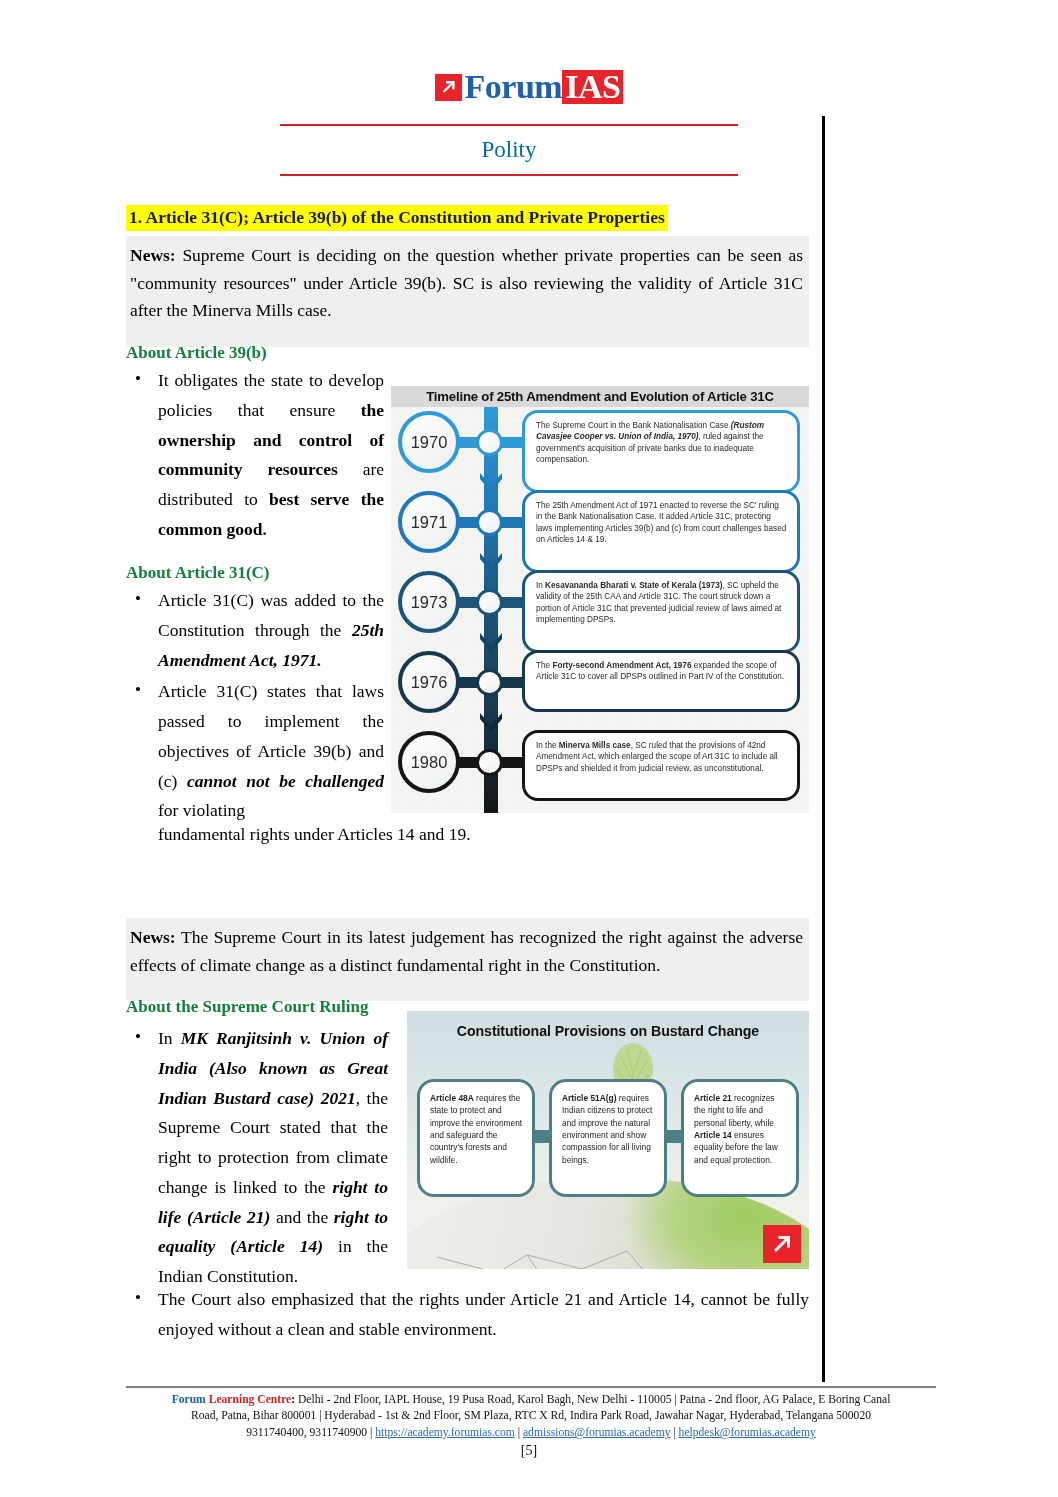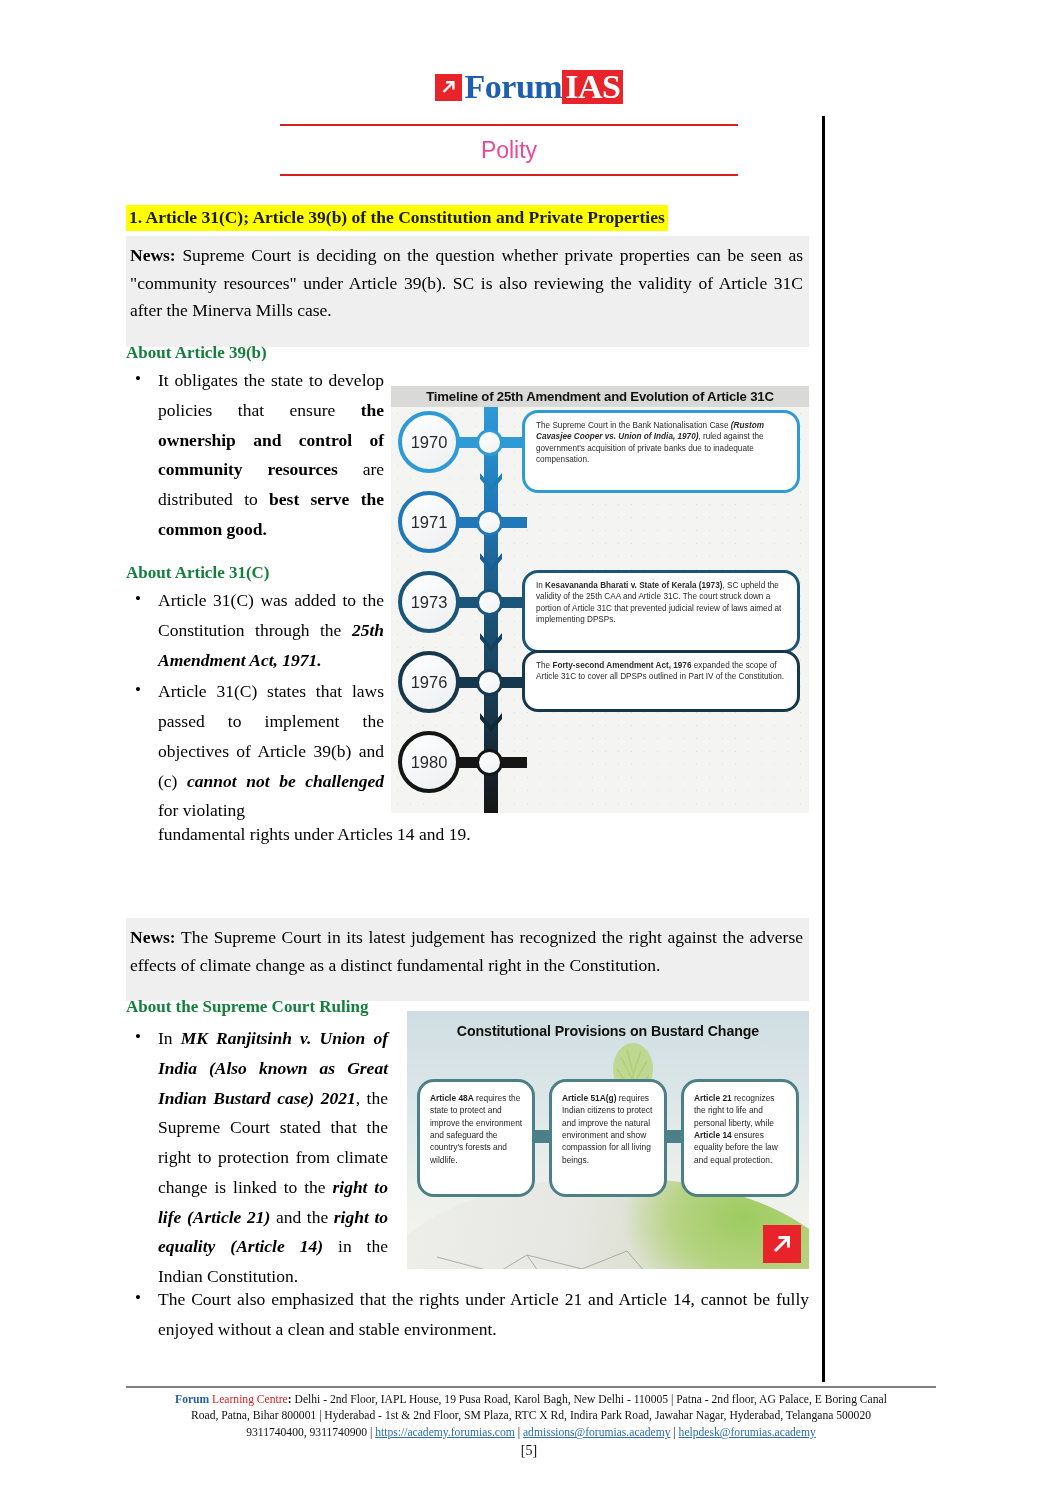--- a/index.html
+++ b/index.html
@@ -33,22 +33,22 @@
     color:#ffffff;background:#E8232A;padding:0 3px;letter-spacing:-0.5px;
   }
 
   
   .subject{
     position:absolute;left:280px;top:124px;width:458px;
     border-top:2px solid #D61F20;border-bottom:2px solid #D61F20;
     height:48px;
   }
   .subject span{
-    display:block;text-align:center;color:#ec4899;font-size:23px;
-    line-height:48px;font-family:Liberation Sans, sans-serif;
+    display:block;text-align:center;color:#0369a1;font-size:23px;
+    line-height:48px;font-family:Liberation Serif, serif;
   }
 
   
   .sec-head{
     position:absolute;left:126px;
     background:#FFFF00;
     font-weight:bold;font-size:17.5px;color:#1a1a1a;
     padding:2px 3px 3px 3px;white-space:nowrap;
     font-family:"Liberation Serif", serif;
   }
@@ -197,21 +197,21 @@
 
   
   .footer-rule{
     position:absolute;left:126px;top:1386px;width:810px;height:2px;background:#808080;
   }
   .footer{
     position:absolute;left:126px;top:1392px;width:810px;text-align:center;
     font-size:11.6px;line-height:1.42;font-family:"Liberation Serif", serif;color:#111;
   }
   .f-forum{color:#1F5FAF;font-weight:bold;}
-  .f-lc{color:#D61F20;font-weight:normal;}
+  .f-lc{color:#D61F20;font-weight:bold;}
   .f-colon{font-weight:bold;}
   .f-link{color:#2b6cb0;text-decoration:underline;}
   .pageno{
     position:absolute;left:0;right:0;top:1443px;text-align:center;
     font-size:14px;font-family:"Liberation Serif", serif;color:#111;
   }
 </style>
 </head>
 <body>
 
@@ -274,20 +274,21 @@
         <div class="tl-arrow" style="top: 66px;">
           <svg width="22" height="20" viewBox="0 0 22 20" style="position:absolute;left:-4px;top:0">
             <path d="M0 0 L11 13 L22 0 L22 6 L11 19 L0 6 Z" fill="#1D7FB8"></path>
           </svg>
         </div>
         <div class="tl-row" style="top: 84px;">
           <div class="tl-link" style="background: rgb(33, 120, 184);"></div>
           <div class="tl-link2" style="background: rgb(33, 120, 184);"></div>
           <div class="tl-year" style="border: 4px solid rgb(33, 120, 184);">1971</div>
           <div class="tl-node" style="border: 3.5px solid rgb(33, 120, 184);"></div>
+          <div class="tl-card" style="border: 3px solid rgb(33, 120, 184);">The 25th Amendment Act of 1971 enacted to reverse the SC' ruling in the Bank Nationalisation Case. It added Article 31C, protecting laws implementing Articles 39(b) and (c) from court challenges based on Articles 14 &amp; 19.</div>
         </div>
         <div class="tl-arrow" style="top: 146px;">
           <svg width="22" height="20" viewBox="0 0 22 20" style="position:absolute;left:-4px;top:0">
             <path d="M0 0 L11 13 L22 0 L22 6 L11 19 L0 6 Z" fill="#175F96"></path>
           </svg>
         </div>
         <div class="tl-row" style="top: 164px;">
           <div class="tl-link" style="background: rgb(27, 85, 121);"></div>
           <div class="tl-link2" style="background: rgb(27, 85, 121);"></div>
           <div class="tl-year" style="border: 4px solid rgb(27, 85, 121);">1973</div>
@@ -309,20 +310,21 @@
         <div class="tl-arrow" style="top: 306px;">
           <svg width="22" height="20" viewBox="0 0 22 20" style="position:absolute;left:-4px;top:0">
             <path d="M0 0 L11 13 L22 0 L22 6 L11 19 L0 6 Z" fill="#0F2937"></path>
           </svg>
         </div>
         <div class="tl-row" style="top: 324px;">
           <div class="tl-link" style="background: rgb(21, 21, 21);"></div>
           <div class="tl-link2" style="background: rgb(21, 21, 21);"></div>
           <div class="tl-year" style="border: 4px solid rgb(21, 21, 21);">1980</div>
           <div class="tl-node" style="border: 3.5px solid rgb(21, 21, 21);"></div>
+          <div class="tl-card" style="border: 3px solid rgb(21, 21, 21);">In the <b>Minerva Mills case</b>, SC ruled that the provisions of 42nd Amendment Act, which enlarged the scope of Art 31C to include all DPSPs and shielded it from judicial review, as unconstitutional.</div>
         </div>
       </div>
   </div>
 
   <div class="sec-head" id="sec2">2. Right against Climate Change as Fundamental Right</div>
 
   <div class="newsbox" id="news2">
     <b>News:</b><span> The Supreme Court in its latest judgement has recognized the right against the adverse effects of climate change as a distinct fundamental right in the Constitution.</span>
   </div>
 

